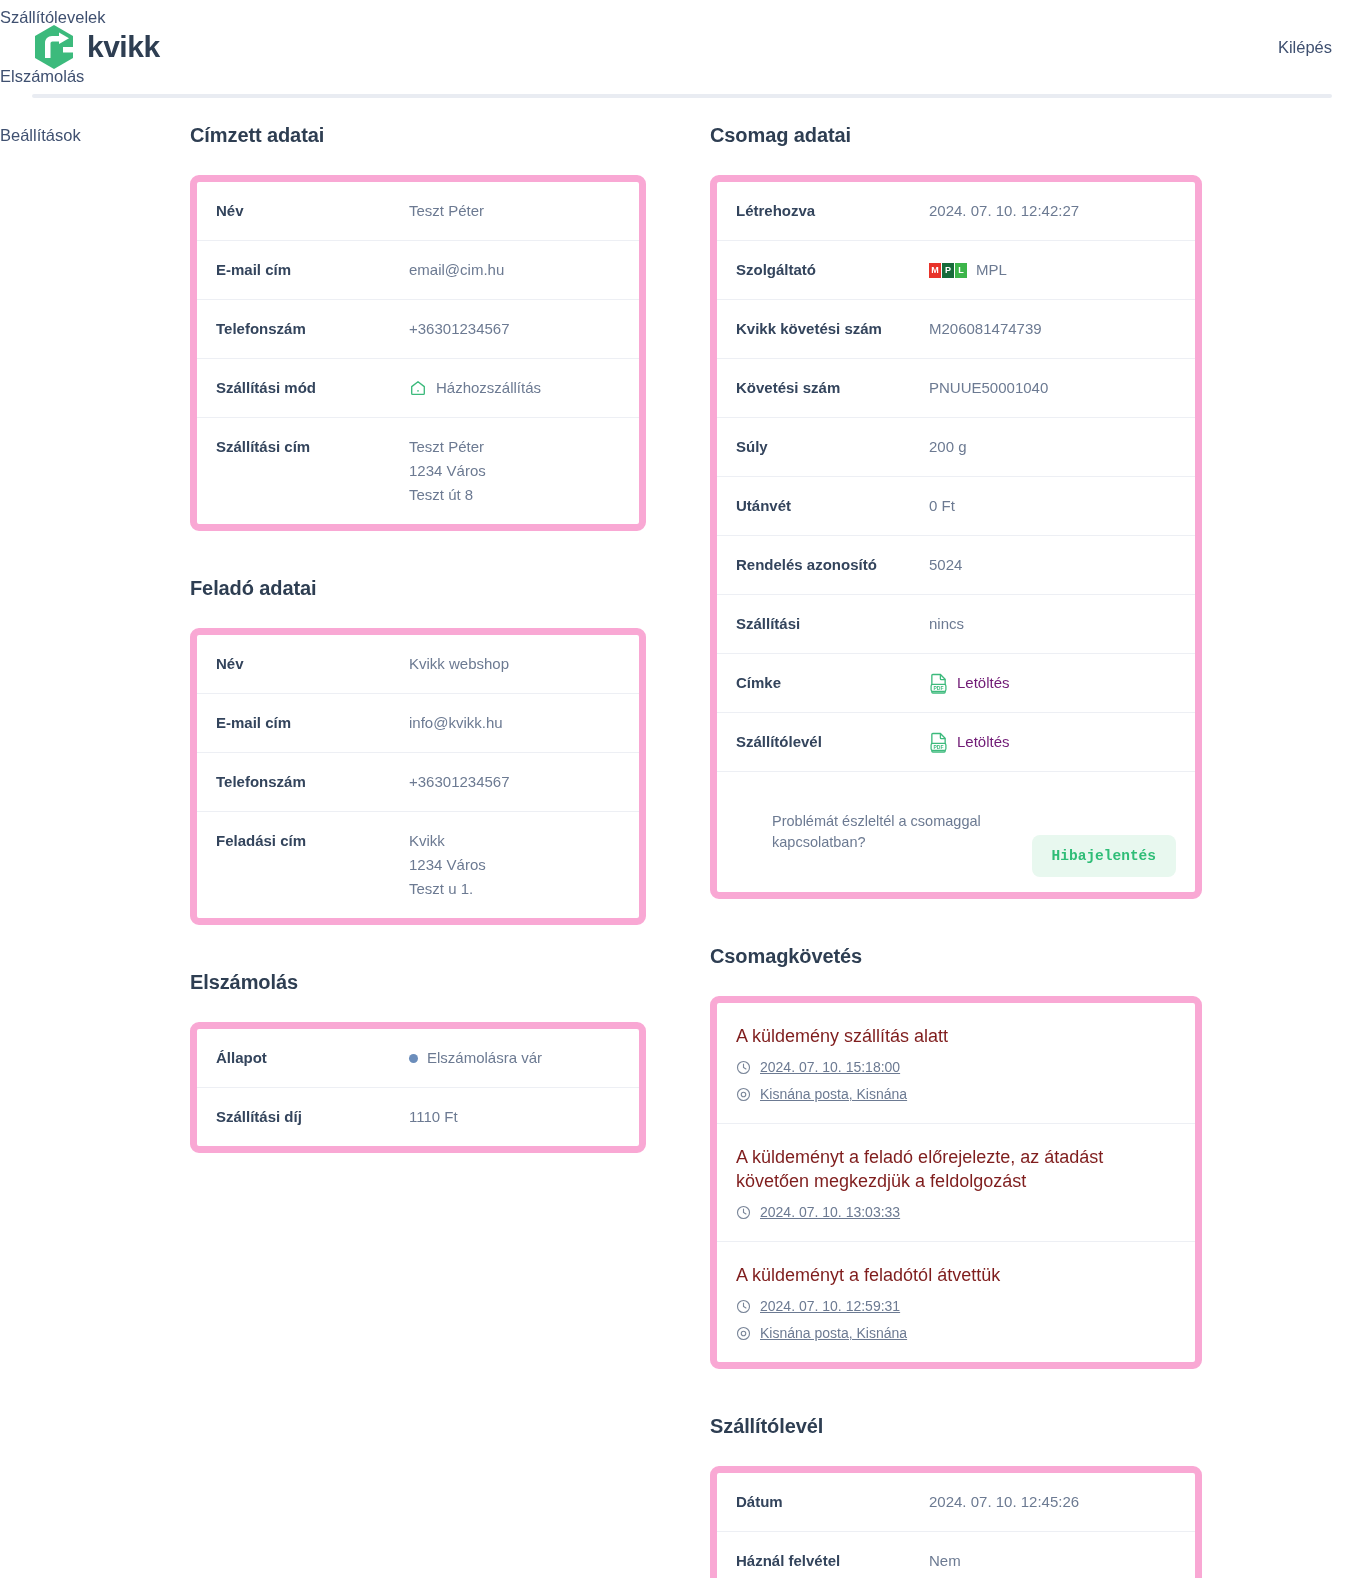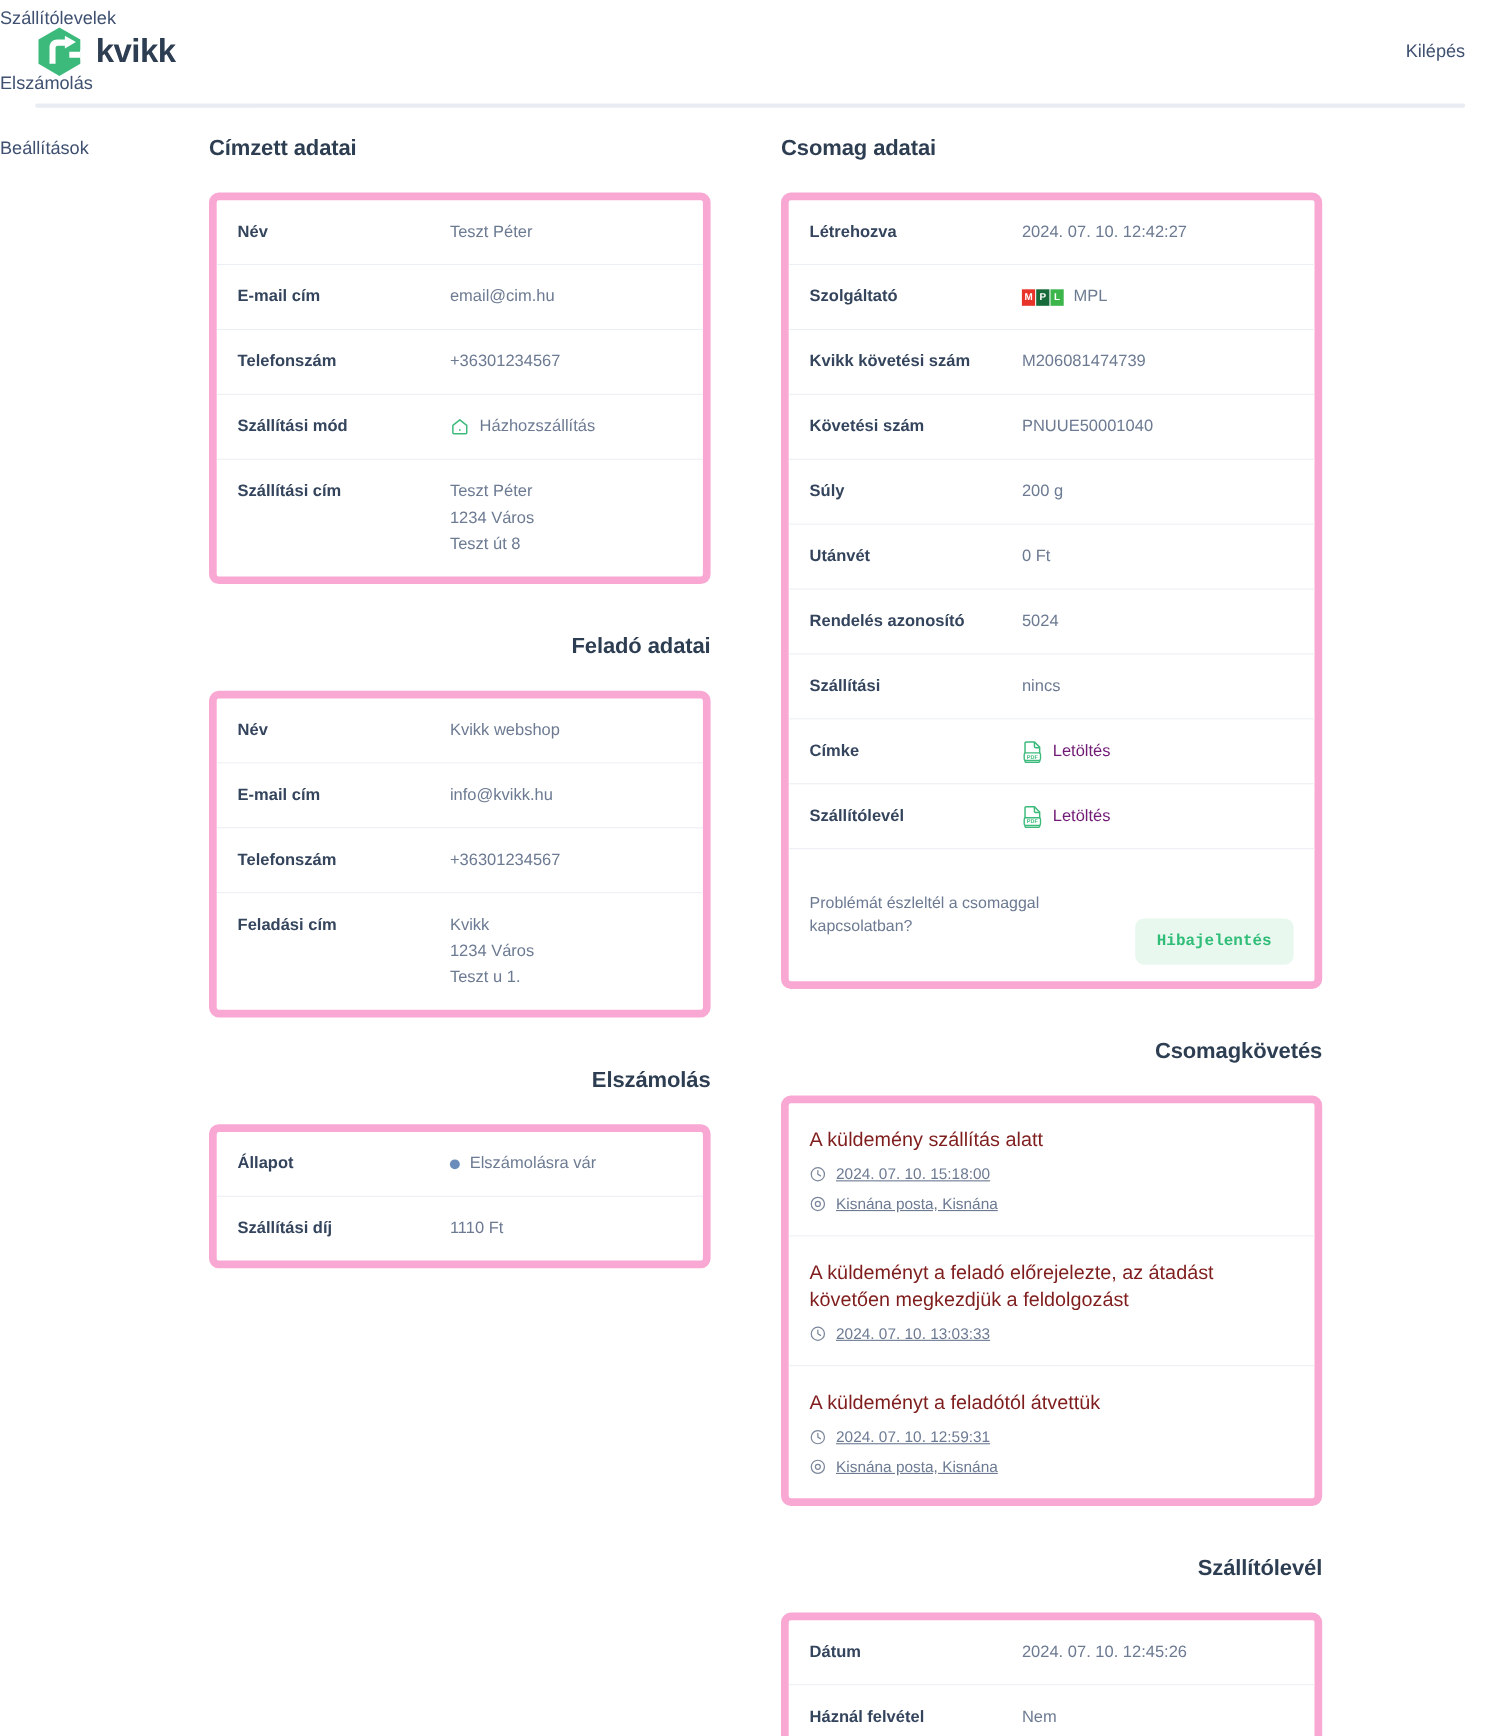--- a/index.html
+++ b/index.html
@@ -75,21 +75,21 @@
   .col-left  { width: 456px; margin-left: 190px; }
   .col-right { width: 492px; }
 
   .section-title {
     font-size: 20px;
     font-weight: bold;
     color: #2e3e52;
     margin: 0 0 28px 0;
     letter-spacing: -0.1px;
   }
-  .section-title.spaced { margin-top: 46px; text-align: right; }
+  .section-title.spaced { margin-top: 46px; }
 
   
   .card {
     border: 7px solid #f9a8d4;
     border-radius: 9px;
     background: #fff;
     overflow: hidden;
   }
   .row {
     display: flex;
@@ -166,20 +166,21 @@
     display: flex;
     align-items: center;
     padding: 15px 19px;
     gap: 14px;
   }
   .report-text {
     font-size: 14.5px;
     color: #6c7a92;
     line-height: 21px;
     max-width: 250px;
+    margin-left: 36px;
   }
   .report-btn {
     margin-left: auto;
     background: #e8f8ef;
     color: #2fbd77;
     border: none;
     border-radius: 8px;
     font-family: Liberation Mono, monospace;
     font-size: 14.5px;
     font-weight: bold;

